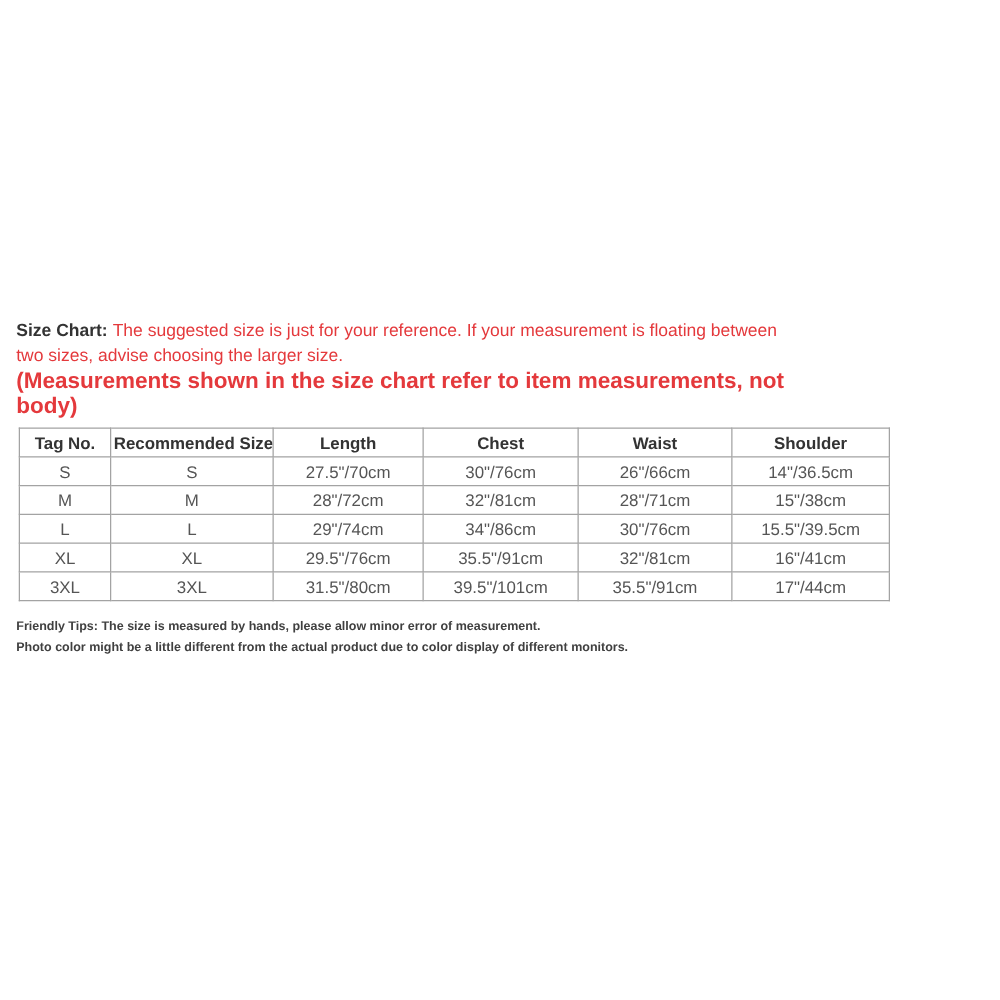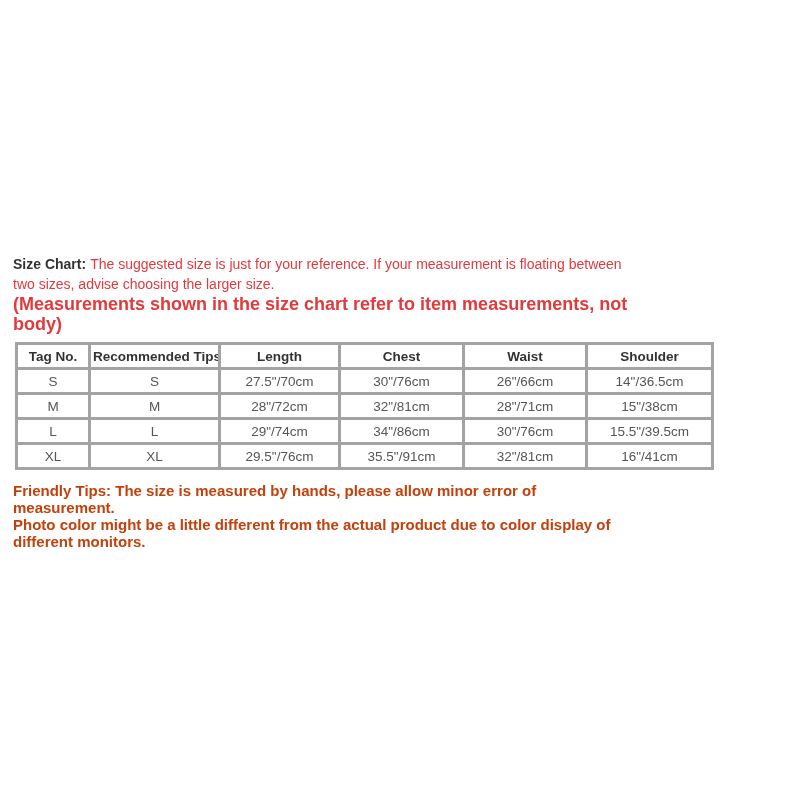--- a/index.html
+++ b/index.html
@@ -37,42 +37,42 @@
   }
   table.size-table {
     border-collapse: collapse;
     table-layout: fixed;
     width: 696px;
     margin-left: 2px;
     font-size: 13.5px;
   }
   table.size-table th,
   table.size-table td {
-    border: 3px solid #a3a3a3;
+    border: 1px solid #a3a3a3;
     text-align: center;
     vertical-align: middle;
     height: 22px;
     padding: 0 2px;
     overflow: hidden;
     white-space: nowrap;
   }
   table.size-table th {
     color: #333333;
     font-weight: 700;
   }
   table.size-table td {
     color: #555555;
     font-weight: 400;
   }
   .tips {
     margin: 12px 0 0 0;
-    font-size: 15px;
+    font-size: 10px;
     line-height: 17px;
     font-weight: 700;
-    color: #c2410c;
+    color: #404040;
   }
 </style>
 </head>
 <body>
 
 <div class="page">
 
   <p class="intro"><span class="label">Size Chart:</span><span>The suggested size is just for your reference. If your measurement is floating between two sizes, advise choosing the larger size.</span></p>
 
   <p class="note">(Measurements shown in the size chart refer to item measurements, not body)</p>
@@ -82,21 +82,21 @@
         <col style="width: 73px;">
         <col style="width: 130px;">
         <col style="width: 120px;">
         <col style="width: 124px;">
         <col style="width: 123px;">
         <col style="width: 126px;">
       </colgroup>
     <thead>
       <tr>
           <th>Tag No.</th>
-          <th>Recommended Tips</th>
+          <th>Recommended Size</th>
           <th>Length</th>
           <th>Chest</th>
           <th>Waist</th>
           <th>Shoulder</th>
         </tr>
     </thead>
     <tbody>
         <tr>
           <td>S</td>
           <td>S</td>
@@ -122,20 +122,28 @@
           <td>15.5"/39.5cm</td>
         </tr>
         <tr>
           <td>XL</td>
           <td>XL</td>
           <td>29.5"/76cm</td>
           <td>35.5"/91cm</td>
           <td>32"/81cm</td>
           <td>16"/41cm</td>
         </tr>
+        <tr>
+          <td>3XL</td>
+          <td>3XL</td>
+          <td>31.5"/80cm</td>
+          <td>39.5"/101cm</td>
+          <td>35.5"/91cm</td>
+          <td>17"/44cm</td>
+        </tr>
       </tbody>
   </table>
 
   <p class="tips">
     <span>Friendly Tips: The size is measured by hands, please allow minor error of measurement.</span><br>
     <span>Photo color might be a little different from the actual product due to color display of different monitors.</span>
   </p>
 
 </div>
 

